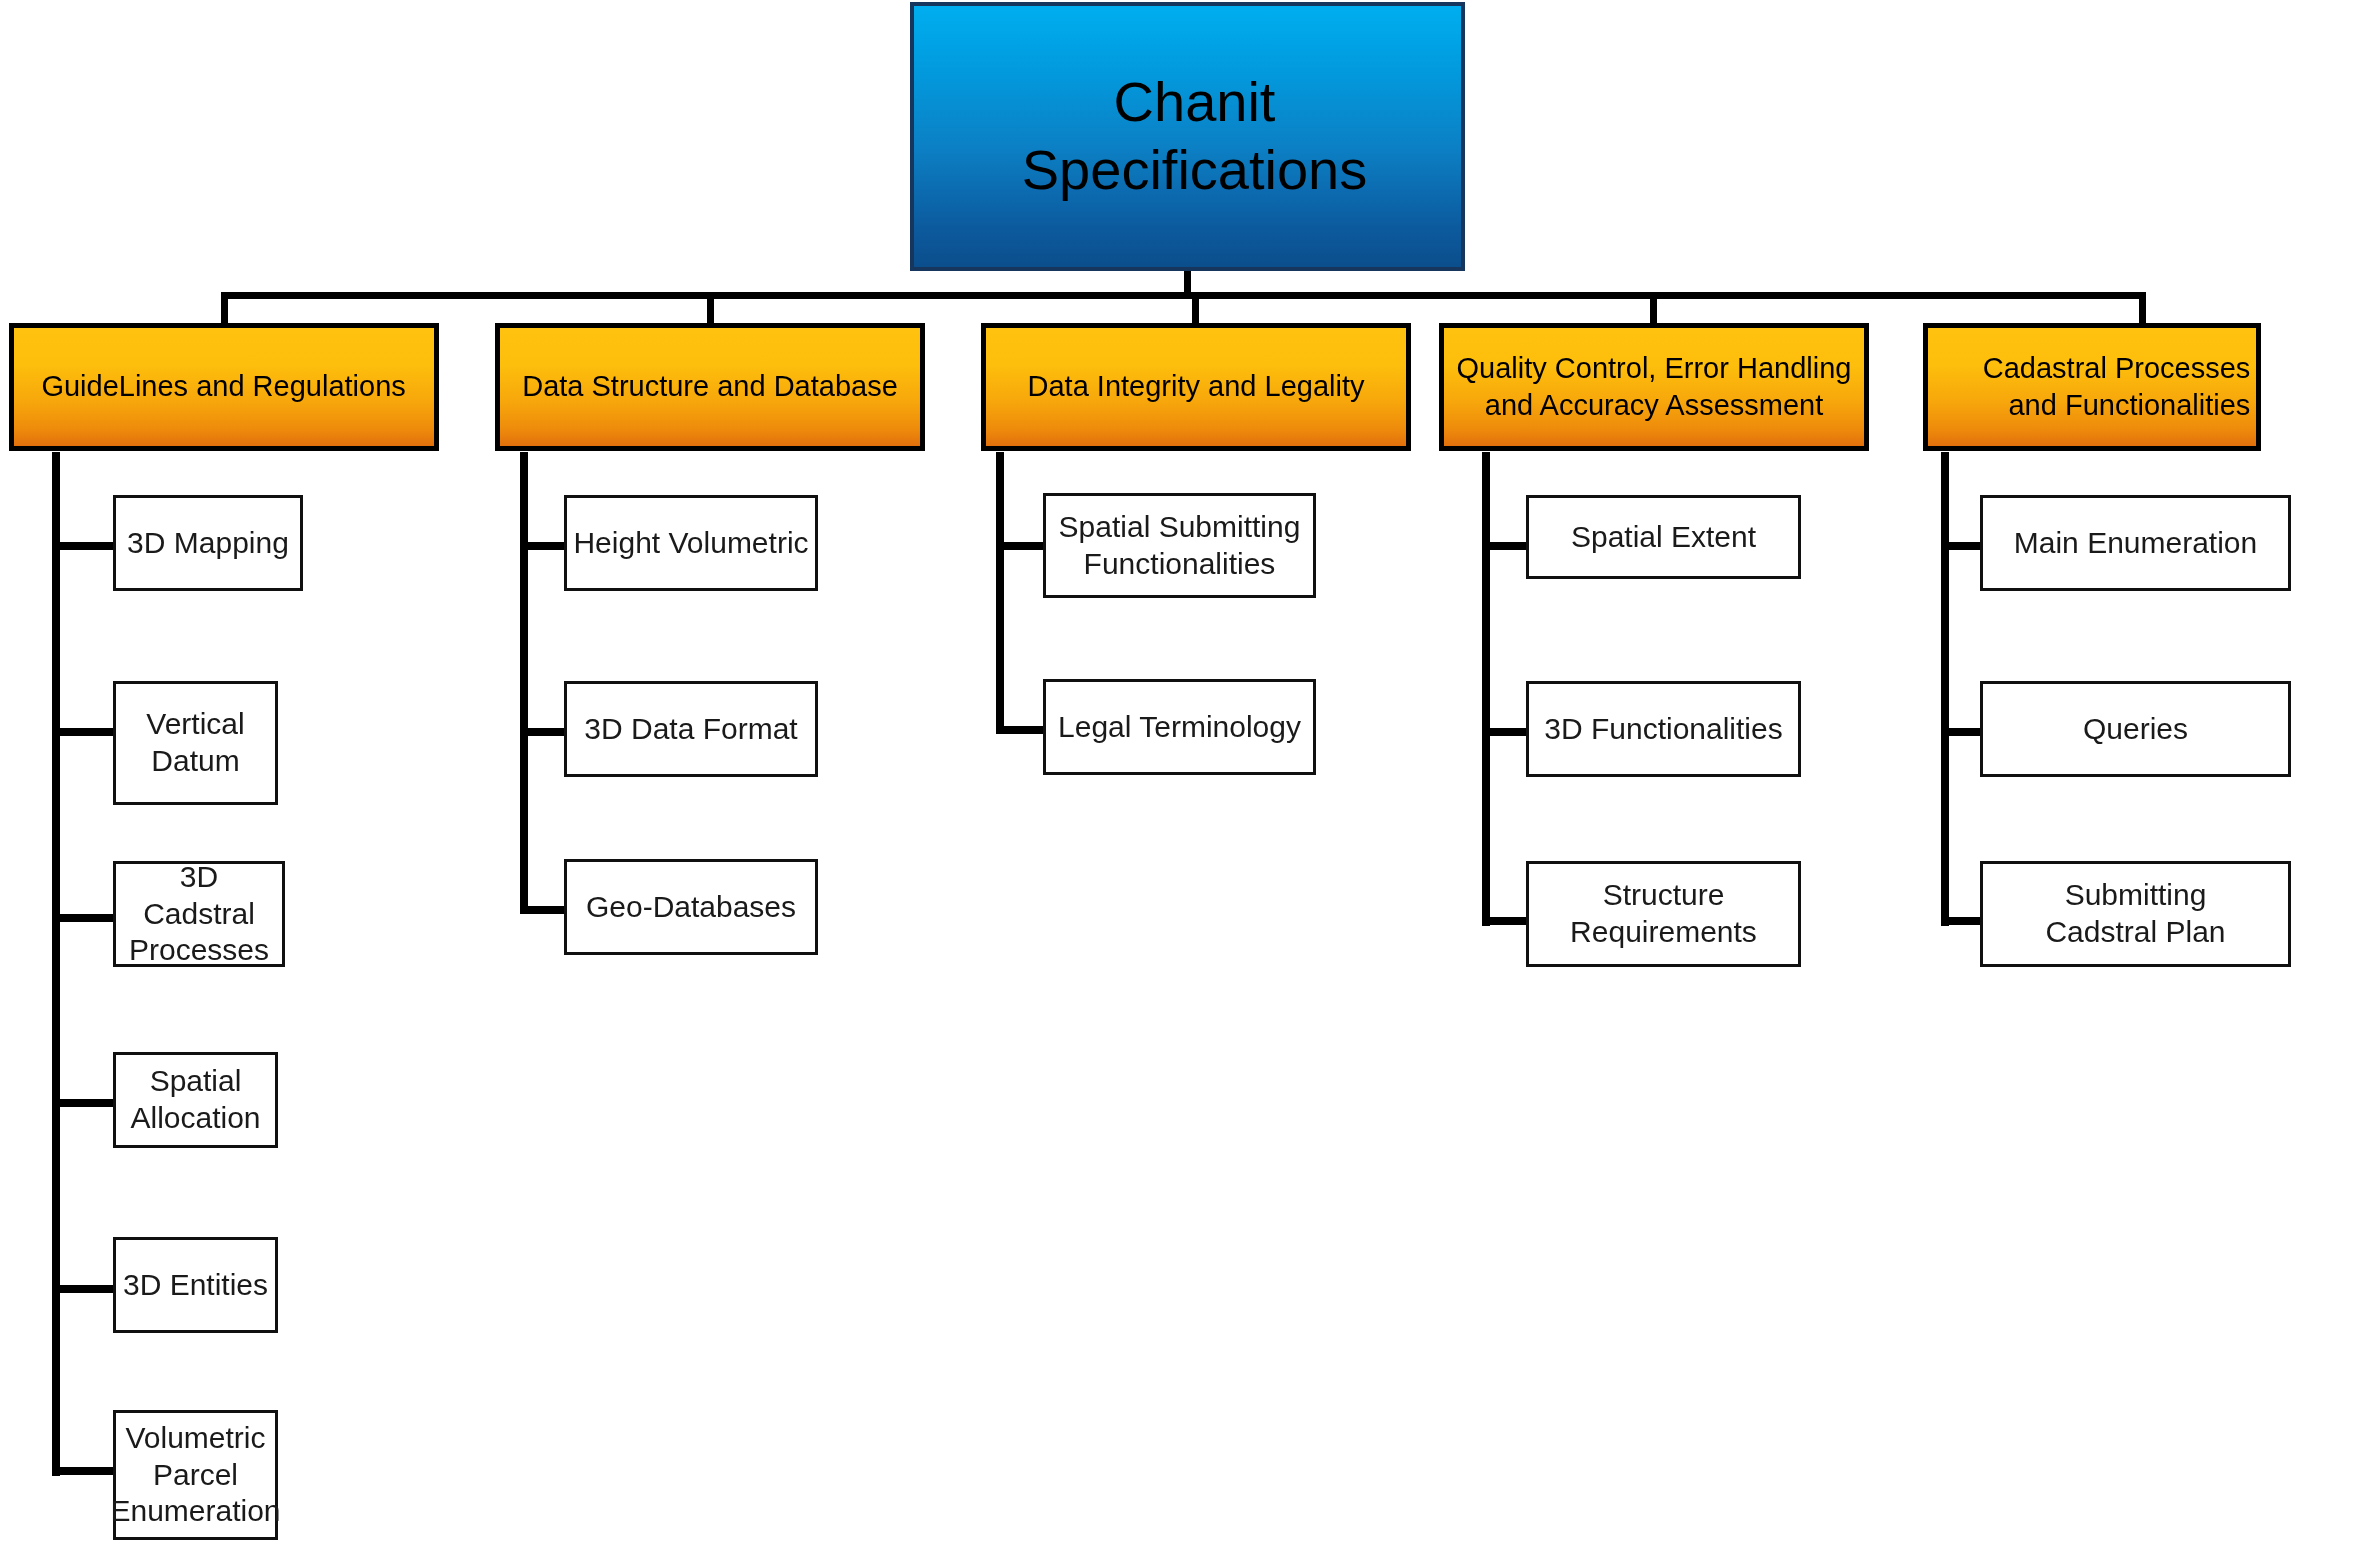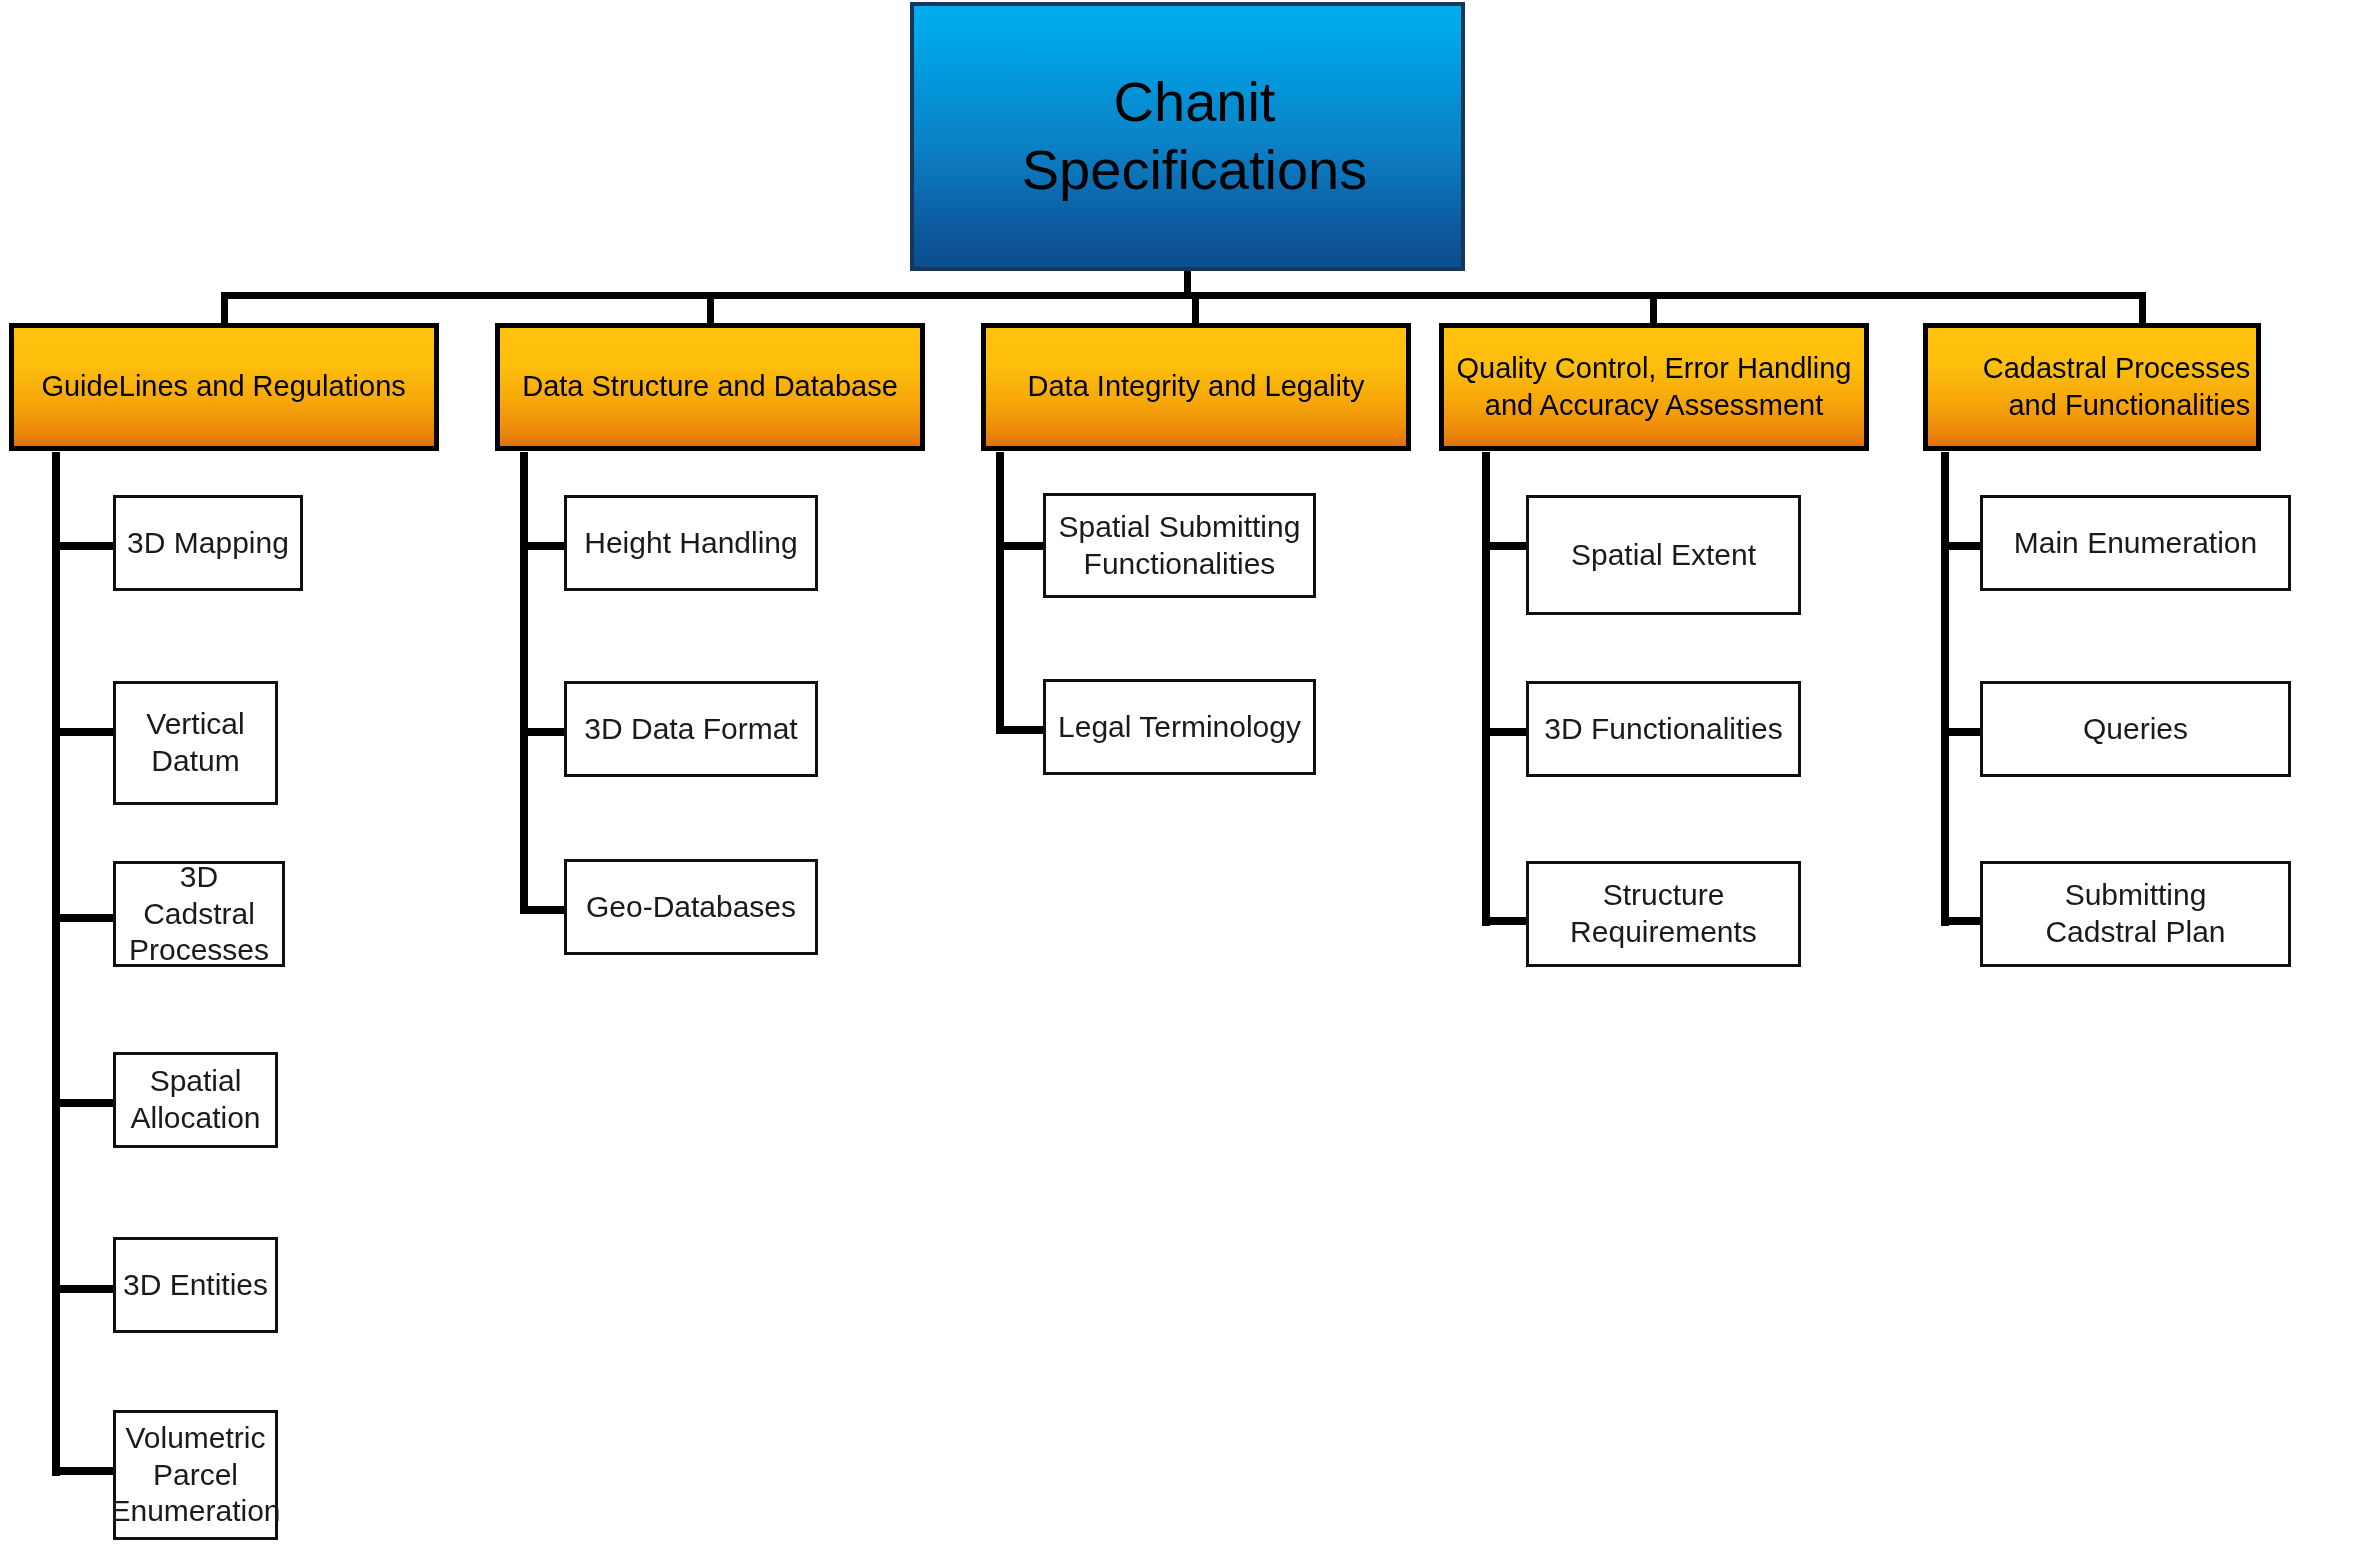--- a/index.html
+++ b/index.html
@@ -144,21 +144,21 @@
   </div>
 
   <div class="trunk" style="left:520px;top:452px;height:462px;"></div>
 
   <div class="stub" style="left:520px;top:542px;width:48px;"></div>
   <div class="stub" style="left:520px;top:728px;width:48px;"></div>
   <div class="stub" style="left:520px;top:906px;width:48px;"></div>
 
   <div class="leaf-node" style="left:564px;top:495px;width:254px;height:96px;">
     <span>
-      <span>Height Handling</span>
+      <span>Height Volumetric</span>
     </span>
   </div>
   <div class="leaf-node" style="left:564px;top:681px;width:254px;height:96px;">
     <span>
       <span>3D Data Format</span>
     </span>
   </div>
   <div class="leaf-node" style="left:564px;top:859px;width:254px;height:96px;">
     <span>
       <span>Geo-Databases</span>
@@ -181,21 +181,21 @@
       <span>Legal Terminology</span>
     </span>
   </div>
 
   <div class="trunk" style="left:1482px;top:452px;height:474px;"></div>
 
   <div class="stub" style="left:1482px;top:542px;width:48px;"></div>
   <div class="stub" style="left:1482px;top:728px;width:48px;"></div>
   <div class="stub" style="left:1482px;top:917px;width:48px;"></div>
 
-  <div class="leaf-node" style="left:1526px;top:495px;width:275px;height:120px;">
+  <div class="leaf-node" style="left:1526px;top:495px;width:275px;height:84px;">
     <span>
       <span>Spatial Extent</span>
     </span>
   </div>
   <div class="leaf-node" style="left:1526px;top:681px;width:275px;height:96px;">
     <span>
       <span>3D Functionalities</span>
     </span>
   </div>
   <div class="leaf-node" style="left:1526px;top:861px;width:275px;height:106px;">

